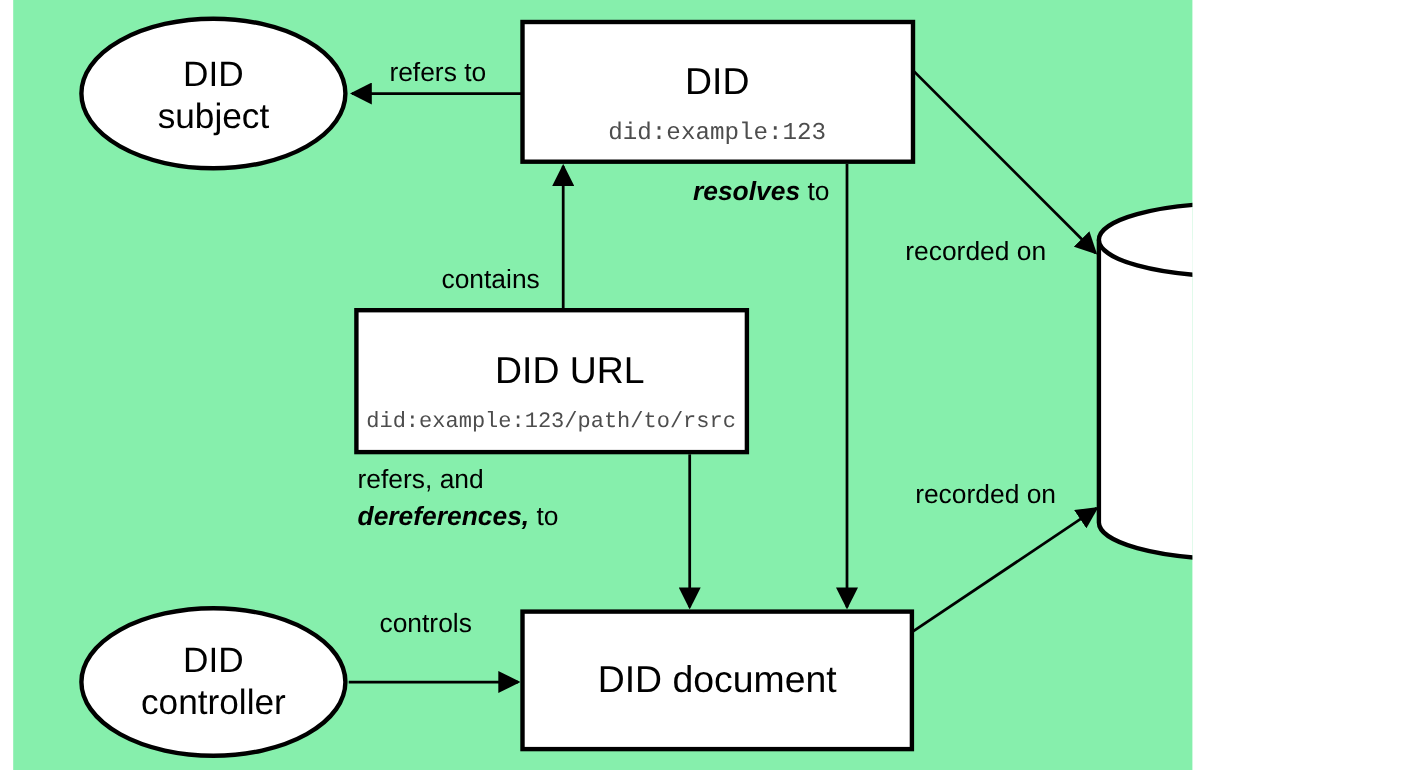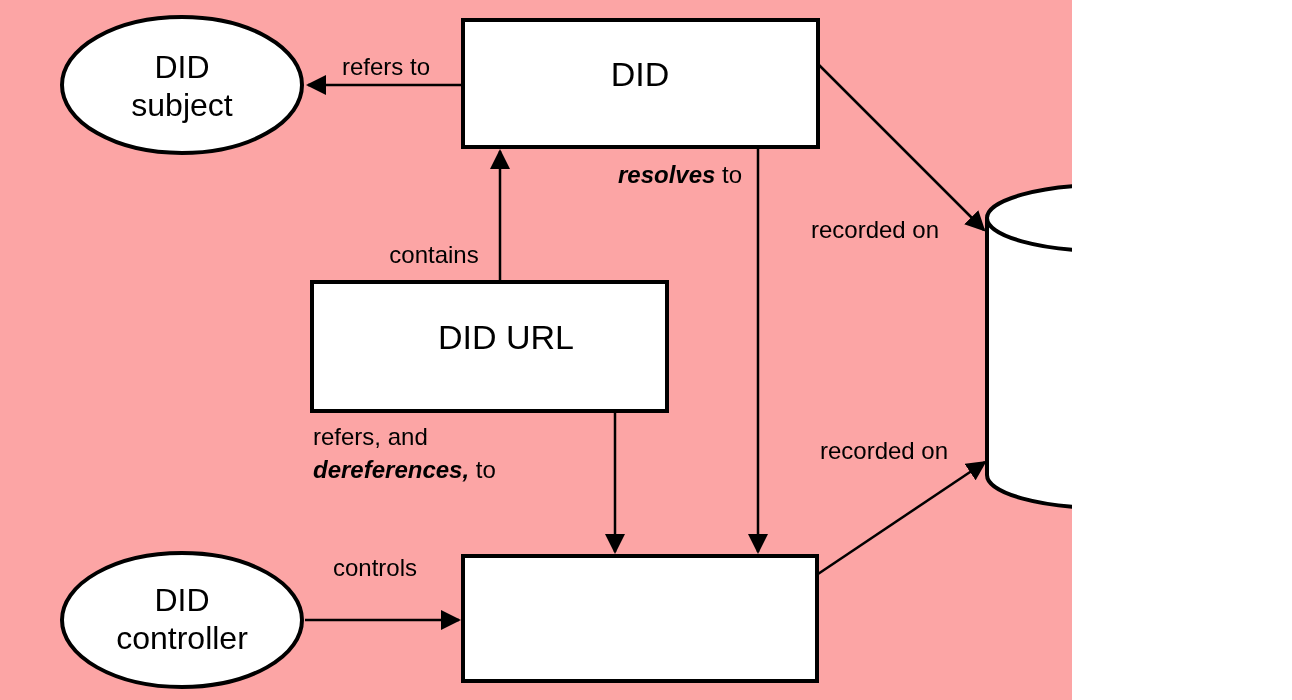--- a/index.html
+++ b/index.html
@@ -1,18 +1,18 @@
 <!DOCTYPE html>
 <html style="--code-color: #4d4d4d;"><head>
 <meta charset="utf-8">
 <style>
   html,body{margin:0;padding:0;background:#ffffff;}
   .canvas{
-    position:relative;width:1072px;height:700px;background:#fca5a5;
-    font-family:"Liberation Sans",sans-serif;color:#000;overflow:hidden;
+    position:relative;width:1072px;height:700px;background:#86efac;
+    font-family:"Liberation Sans",sans-serif;color:#000;overflow:hidden;margin-left:12px;
   }
   .canvas svg{position:absolute;left:0;top:0;}
   .lbl{
     position:absolute;transform:translate(-50%,-50%);
     text-align:center;white-space:pre-line;
   }
   .ellipse-lbl{font-size:32px;line-height:38px;}
   .node-title{font-size:34px;line-height:36px;}
   .doc-lbl{font-size:34px;}
   .registry-lbl{font-size:27px;line-height:37px;}
@@ -52,23 +52,26 @@
     <line x1="615" y1="413" x2="615" y2="552" stroke="#000" stroke-width="2.5" marker-end="url(#ah)"></line>
     <line x1="305" y1="620" x2="459" y2="620" stroke="#000" stroke-width="2.5" marker-end="url(#ah)"></line>
     <line x1="818" y1="64" x2="984" y2="230" stroke="#000" stroke-width="2.5" marker-end="url(#ah)"></line>
     <line x1="818" y1="574" x2="985" y2="462" stroke="#000" stroke-width="2.5" marker-end="url(#ah)"></line>
   </svg>
 
   <div class="lbl ellipse-lbl" style="left:182px;top:86px;">DID
 subject</div>
 
   <div class="lbl node-title" style="left:640px;top:74px;">DID</div>
+  <div class="lbl code" style="left:640px;top:121px;">did:example:123</div>
 
   <div class="lbl node-title" style="left:506px;top:337px;">DID URL</div>
+  <div class="lbl code code-small" style="left:489px;top:384px;">did:example:123/path/to/rsrc</div>
 
+  <div class="lbl doc-lbl" style="left:640px;top:619px;">DID document</div>
 
   <div class="lbl ellipse-lbl" style="left:182px;top:619px;">DID
 controller</div>
 
 
   <div class="lbl edge" style="left:386px;top:66px;">refers to</div>
 
   <div class="lbl edge" style="left:434px;top:254px;">contains</div>
 
   <div class="lbl edge" style="left:680px;top:174px;"><span class="emph">resolves</span><span> to</span></div>

